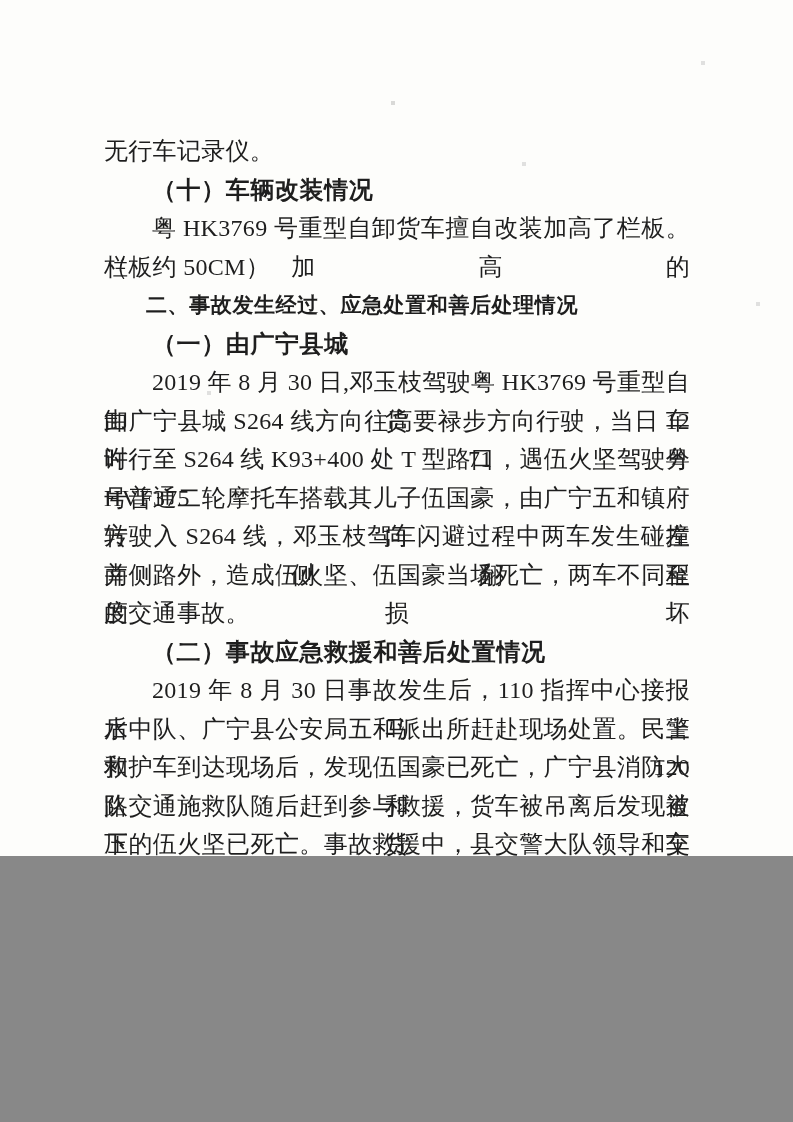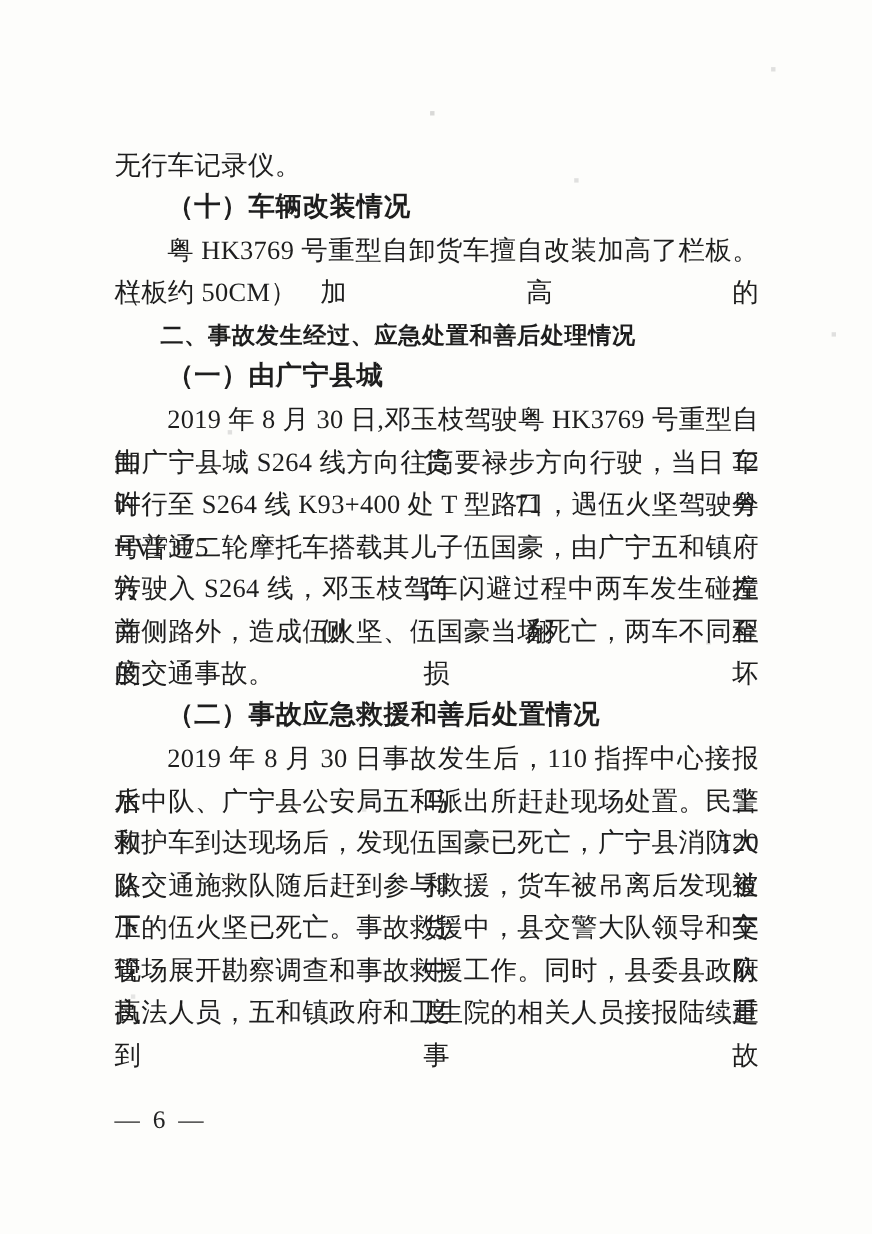--- a/index.html
+++ b/index.html
@@ -3,21 +3,21 @@
 <meta charset="utf-8">
 <style>
   html, body {
     margin: 0;
     padding: 0;
     background: #888;
   }
   .page {
     position: relative;
     width: 793px;
-    height: 1122px;
+    height: 856px;
     margin: 0 auto;
     background: #fdfdfb;
     color: #1e1e1e;
     font-family: "Liberation Serif", "DejaVu Serif", serif;
     overflow: hidden;
   }
   
   .speckles {
     position: absolute;
     top: 0; left: 0;
@@ -48,21 +48,20 @@
   }
   .line.indent { text-indent: 2em; }
   .line.full {
     text-align: justify;
     text-align-last: justify;
     text-justify: inter-character;
   }
   .line.subheading {
     font-weight: 700;
     letter-spacing: 0.6px;
-    font-family: Liberation Mono, monospace;
   }
   .line.section-heading {
     font-family: Liberation Serif, serif;
     font-weight: 700;
     font-size: 21px;
     letter-spacing: 0.6px;
   }
   .page-number {
     position: absolute;
     left: 104px;

